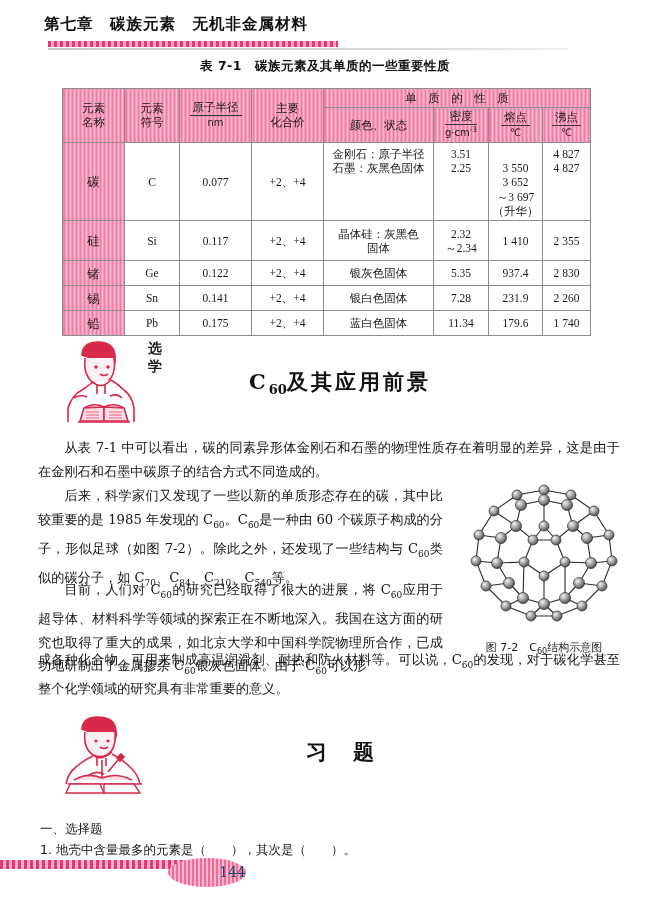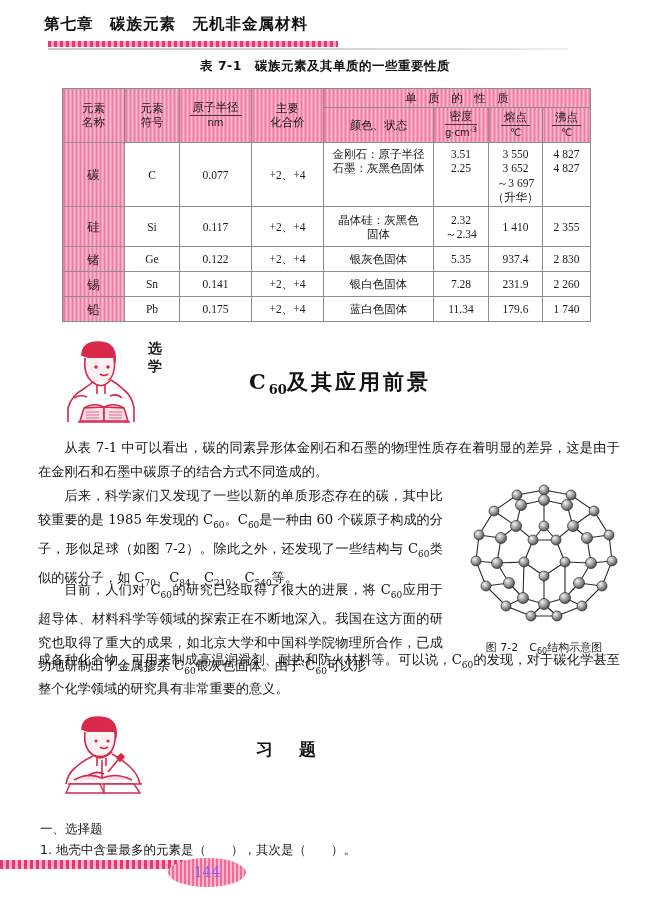--- a/index.html
+++ b/index.html
@@ -196,24 +196,24 @@
     top: 714px;
     left: 60px;
     width: 110px;
     height: 80px;
   }
   .xiti-title {
     position: absolute;
     top: 738px;
     left: 230px;
     width: 220px;
-    text-align: left;
-    font-family: "DejaVu Sans", "Liberation Sans", sans-serif;
-    font-weight: bold;
-    font-size: 17px;
+    text-align: center;
+    font-family: "DejaVu Sans", "Liberation Sans", sans-serif;
+    font-weight: bold;
+    font-size: 21px;
     letter-spacing: 26px;
     text-indent: 26px;
     color: #111;
   }
   .exercises {
     position: absolute;
     top: 818px;
     left: 40px;
     width: 560px;
     font-family: "DejaVu Sans", "Liberation Sans", sans-serif;
@@ -254,24 +254,24 @@
         #ef6b99 0px, #ef6b99 2px,
         #f9b6cc 2px, #f9b6cc 4px);
   }
   .footer-pageno {
     position: absolute;
     left: 168px;
     top: 0px;
     width: 78px;
     height: 29px;
     line-height: 29px;
-    text-align: center;
+    text-align: right;
     font-family: "DejaVu Serif", "Liberation Serif", serif;
     font-size: 14px;
-    color: #8b5cf6;
+    color: #0c4a6e;
   }
 </style>
 </head>
 <body>
 
 <div class="chapter-header">
   <div class="chapter-title">第七章　碳族元素　无机非金属材料</div>
   <div class="header-rule-wrap">
     <div class="header-dashbar"></div>
     <div class="header-thinline"></div>
@@ -341,21 +341,21 @@
 
     <tr style="height:64px">
       <td class="pink elname">碳</td>
       <td>C</td>
       <td>0.077</td>
       <td>+2、+4</td>
       <td class="cjk" style="white-space:pre-line;vertical-align:top;padding-top:4px">金刚石：原子半径
 石墨：灰黑色固体</td>
       <td style="white-space:pre-line;vertical-align:top;padding-top:4px">3.51
 2.25</td>
-      <td style="white-space:pre-line;vertical-align:top;padding-top:4px">3 550
+      <td style="white-space:pre-line;vertical-align:top;padding-top:18px">3 550
 3 652
 ～3 697
 （升华）</td>
       <td style="white-space:pre-line;vertical-align:top;padding-top:4px">4 827
 4 827</td>
     </tr>
 
     <tr style="height:40px">
       <td class="pink elname">硅</td>
       <td>Si</td>

